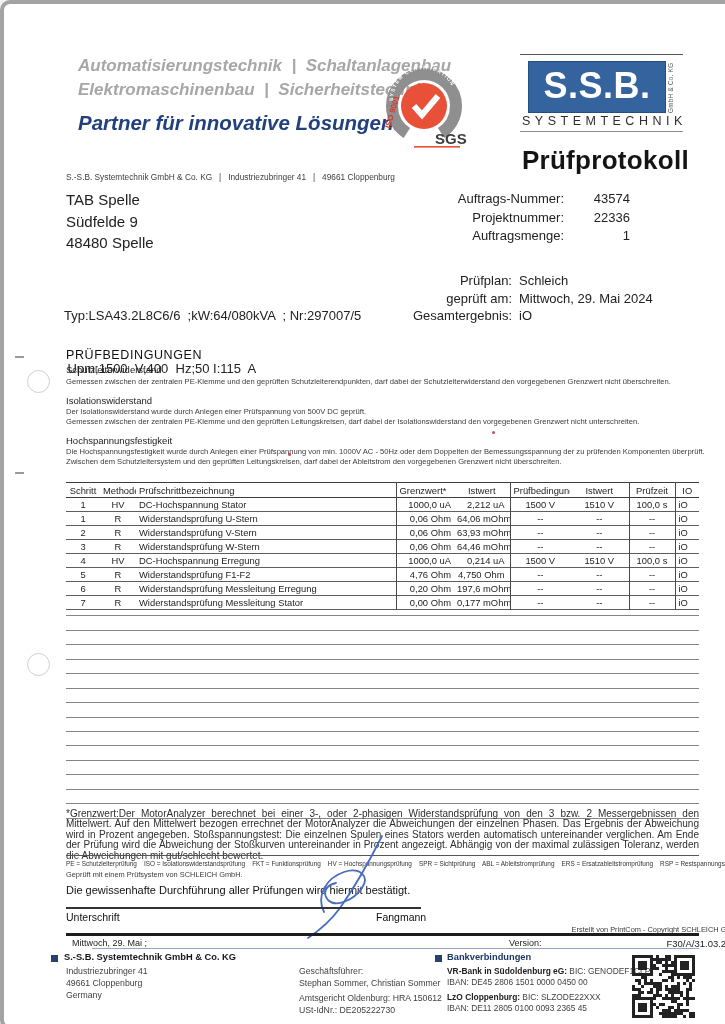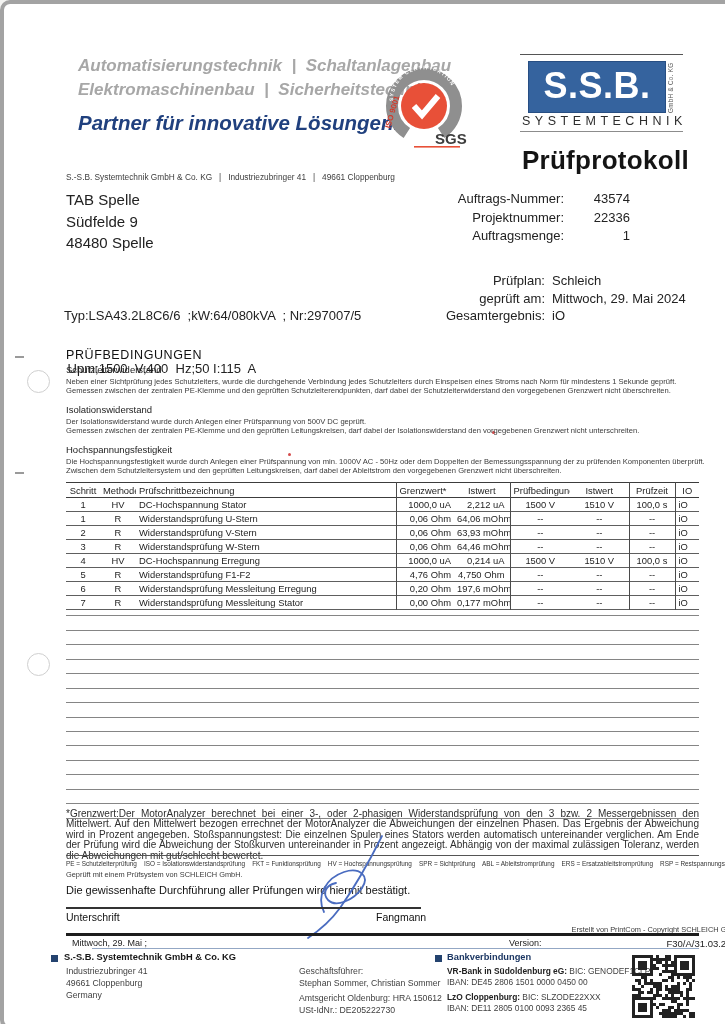--- a/index.html
+++ b/index.html
@@ -137,21 +137,21 @@
         <span class="k">Auftragsmenge:</span>
         <span class="v">1</span>
       </div>
     </div>
 
   <div class="abs motor" style="left:60px;top:268px">
     <div>Typ:LSA43.2L8C6/6  ;kW:64/080kVA  ; Nr:297007/5</div>
     <div> Upm;1500  V;400  Hz;50 I:115  A</div>
   </div>
 
-  <div class="abs" style="left:433px;top:268px">
+  <div class="abs" style="left:400px;top:268px">
 
       <div class="kv2">
         <span class="k">Prüfplan:</span>
         <span class="v">Schleich</span>
       </div>
 
       <div class="kv2">
         <span class="k">geprüft am:</span>
         <span class="v">Mittwoch, 29. Mai 2024</span>
       </div>
@@ -159,21 +159,20 @@
       <div class="kv2">
         <span class="k">Gesamtergebnis:</span>
         <span class="v">iO</span>
       </div>
     </div>
 
   <div class="abs cond-head" style="left:62px;top:344px">PRÜFBEDINGUNGEN</div>
   <div class="abs" style="left:62px;top:360px;width:633px">
     <div class="section">
       <div class="sec-title">Schutzleiterwiderstand</div>
-      <div class="sec-line">Neben einer Sichtprüfung jedes Schutzleiters, wurde die durchgehende Verbindung jedes Schutzleiters durch Einspeisen eines Stroms nach Norm für mindestens 1 Sekunde geprüft.</div>
       <div class="sec-line">Gemessen zwischen der zentralen PE-Klemme und den geprüften Schutzleiterendpunkten, darf dabei der Schutzleiterwiderstand den vorgegebenen Grenzwert nicht überschreiten.</div>
     </div>
     <div class="section">
       <div class="sec-title">Isolationswiderstand</div>
       <div class="sec-line">Der Isolationswiderstand wurde durch Anlegen einer Prüfspannung von 500V DC geprüft.</div>
       <div class="sec-line">Gemessen zwischen der zentralen PE-Klemme und den geprüften Leitungskreisen, darf dabei der Isolationswiderstand den vorgegebenen Grenzwert nicht unterschreiten.</div>
     </div>
     <div class="section">
       <div class="sec-title">Hochspannungsfestigkeit</div>
       <div class="sec-line">Die Hochspannungsfestigkeit wurde durch Anlegen einer Prüfspannung von min. 1000V AC - 50Hz oder dem Doppelten der Bemessungsspannung der zu prüfenden Komponenten überprüft.</div>

